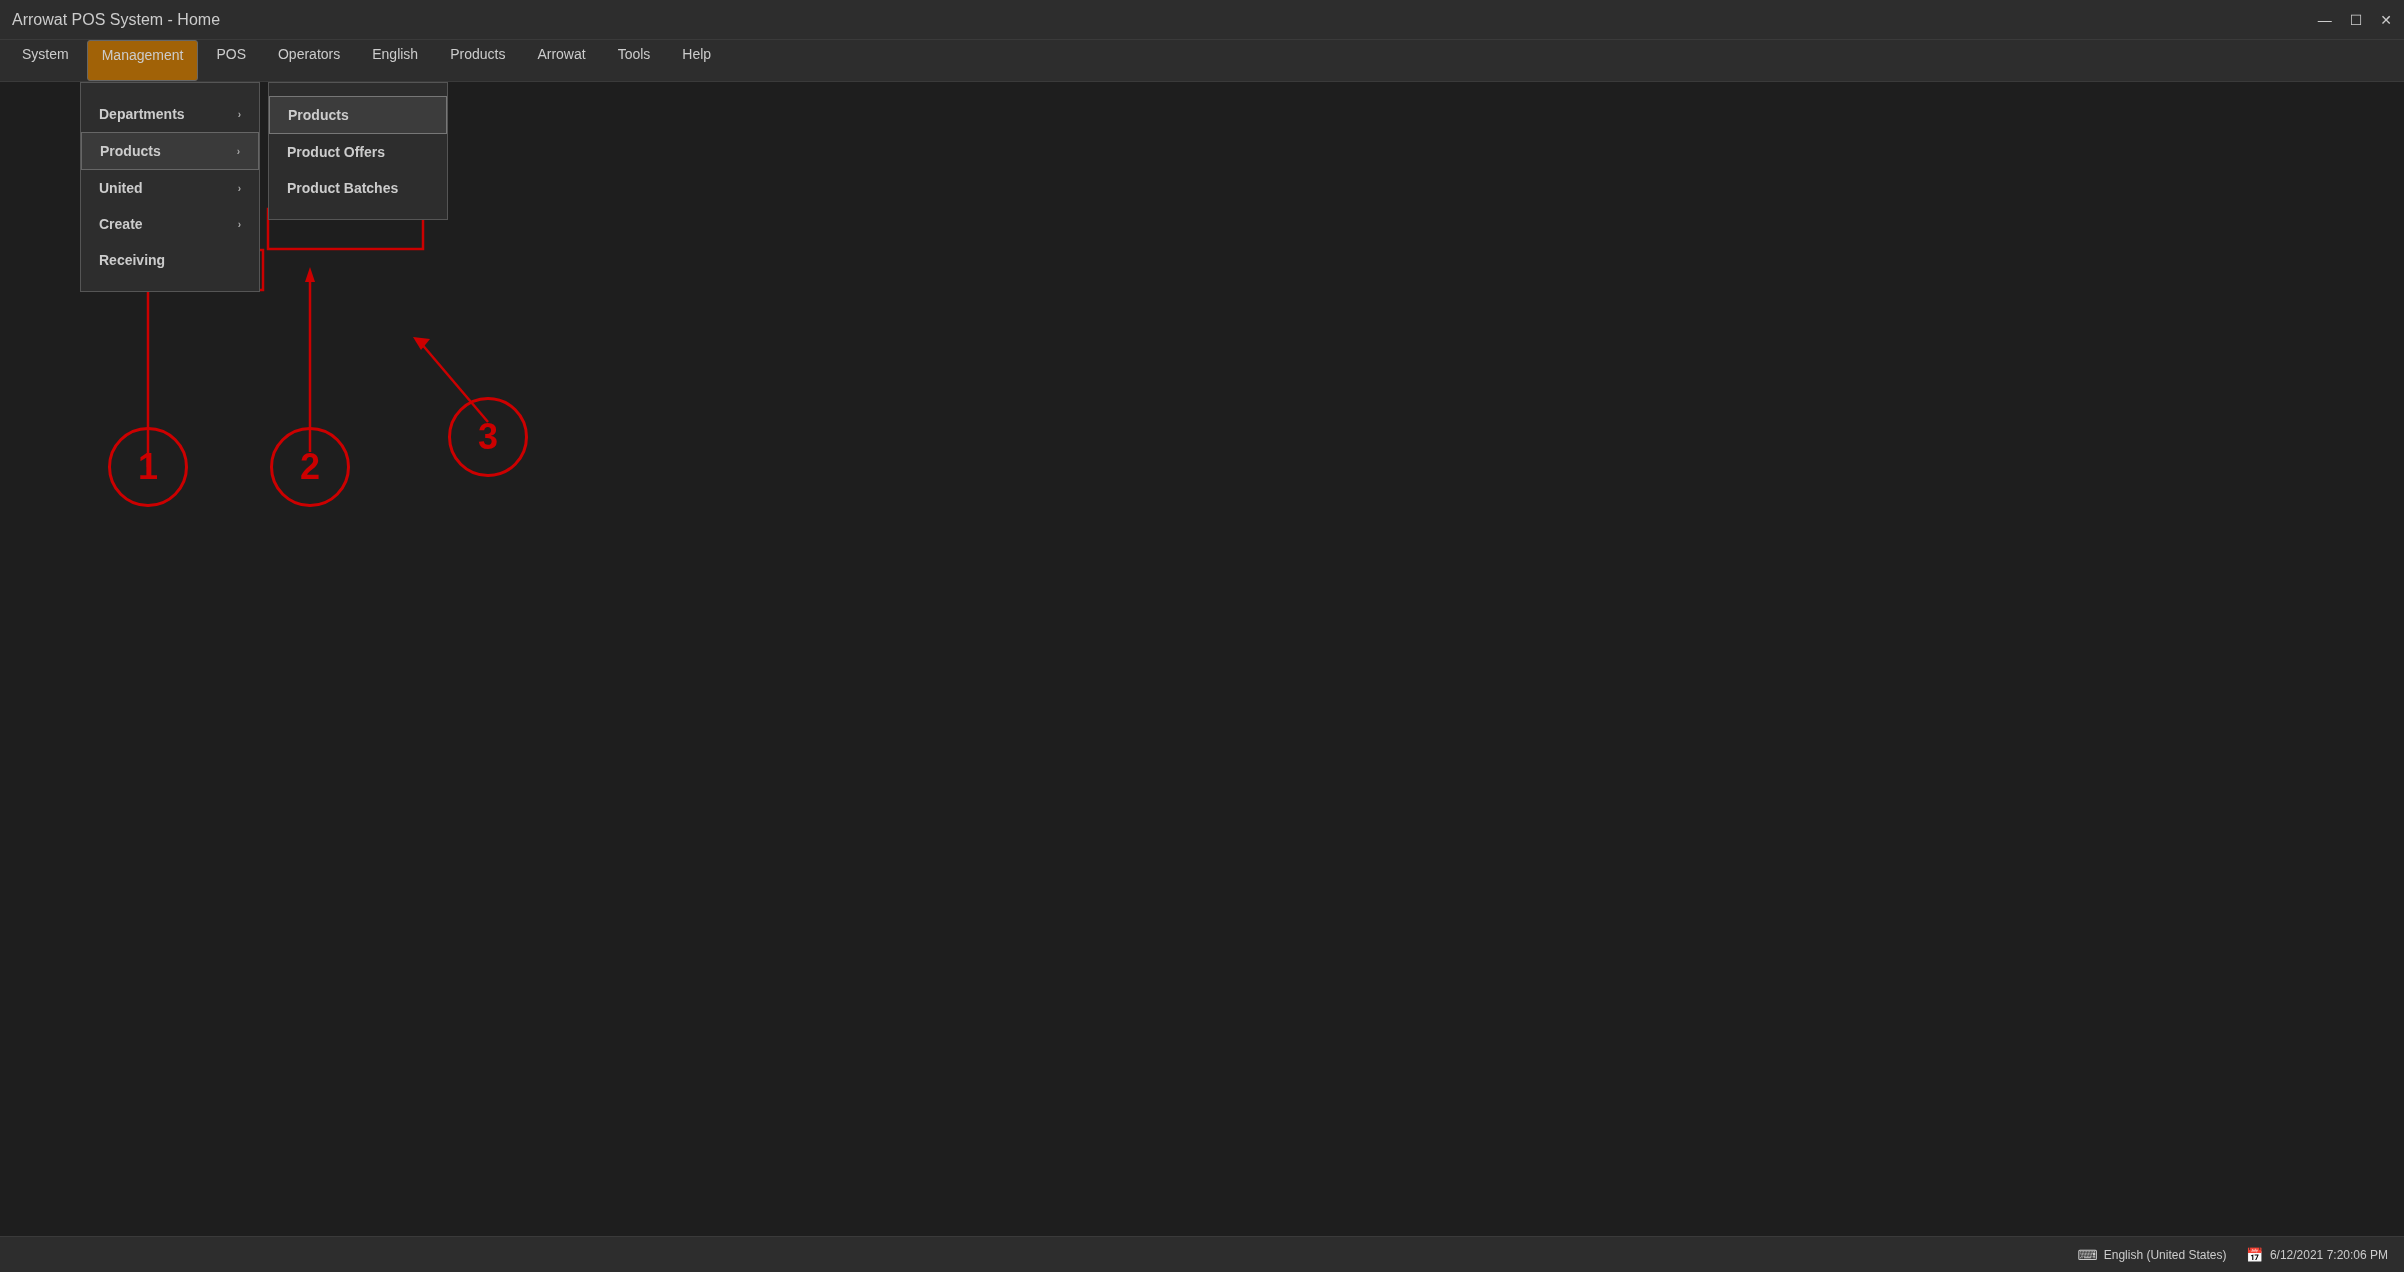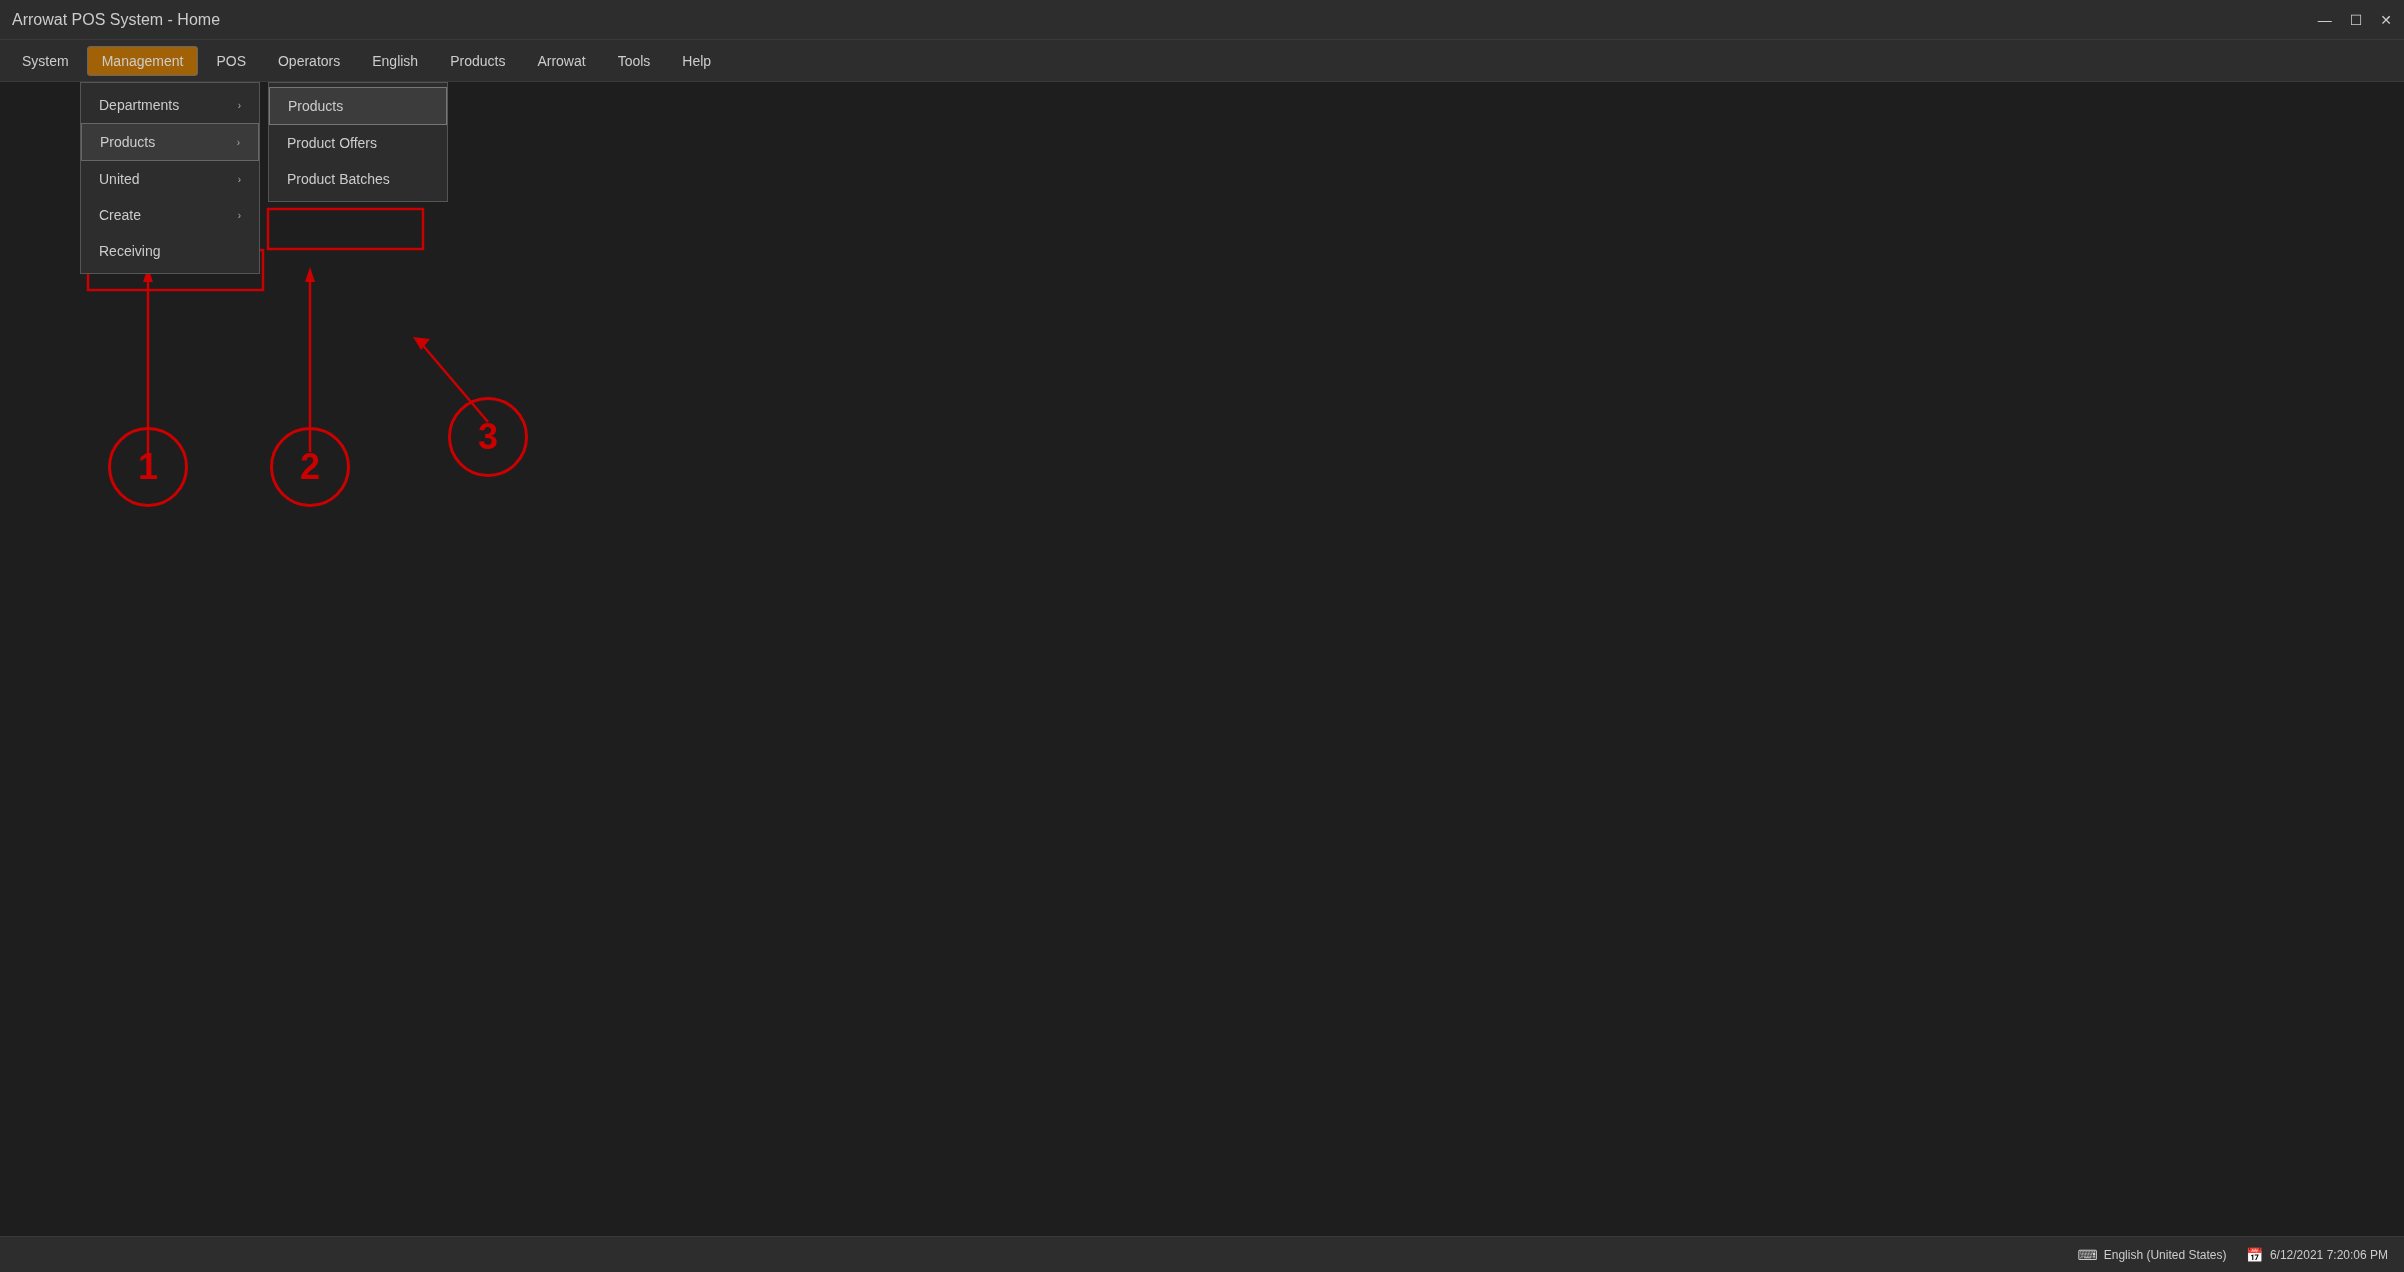--- a/index.html
+++ b/index.html
@@ -38,21 +38,20 @@
       background: none;
       border: none;
       color: #cccccc;
     }
 
     
     .menu-bar {
       background: #2d2d2d;
       height: 42px;
       display: flex;
-      align-items: center;
       padding: 0 8px;
       gap: 4px;
       border-bottom: 1px solid #3a3a3a;
       position: relative;
       z-index: 1000;
     }
     .menu-item {
       padding: 6px 14px;
       font-size: 14px;
       color: #cccccc;
@@ -65,21 +64,22 @@
       border: 1px solid #666;
     }
 
     
     .dropdown {
       position: absolute;
       background: #2d2d2d;
       border: 1px solid #555;
       min-width: 180px;
       z-index: 2000;
-      padding: 4px 0;
+      padding: 13px 0;
+      font-weight: bold;
     }
     .dropdown-item {
       padding: 10px 18px;
       font-size: 14px;
       color: #cccccc;
       cursor: pointer;
       display: flex;
       align-items: center;
       justify-content: space-between;
       white-space: nowrap;

